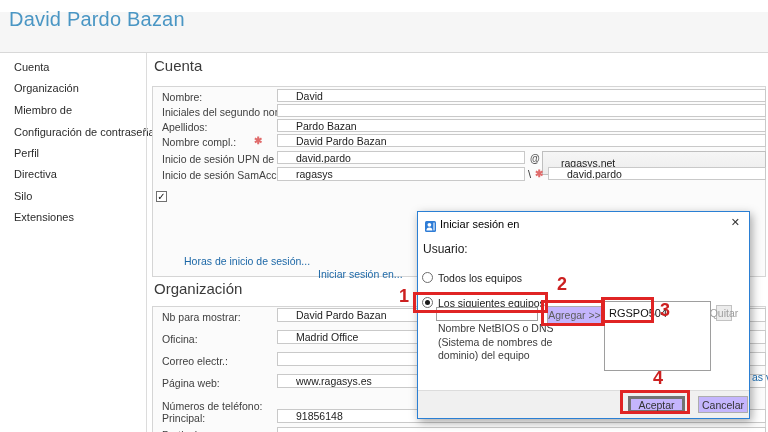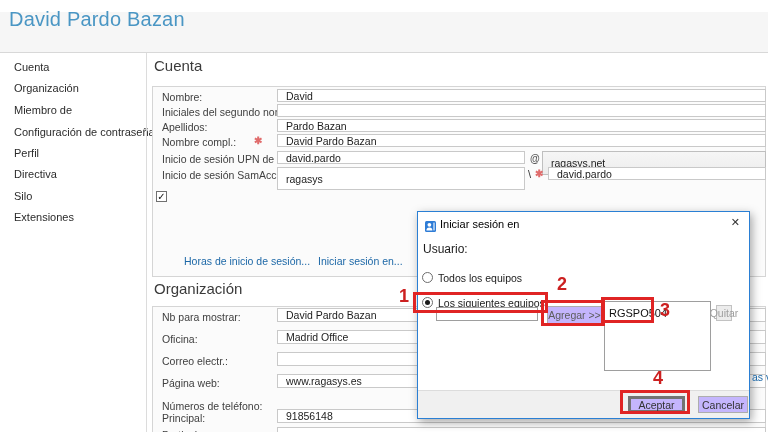--- a/index.html
+++ b/index.html
@@ -13,21 +13,21 @@
 
   
   .side-item{position:absolute;left:14px;font-size:11px;color:#2b2b2b;cursor:default;white-space:nowrap}
   .vdivider{position:absolute;left:146px;top:53px;width:1px;height:379px;background:#dcdcdc}
 
   
   .section-title{position:absolute;left:154px;font-size:15px;font-weight:400;color:#3b3b3b}
   .group-box{position:absolute;left:152px;width:614px;background:#fbfbfb;border:1px solid #d5d5d5}
   .flabel{position:absolute;left:162px;font-size:10.5px;color:#404040;white-space:nowrap}
   .finput{position:absolute;background:#fff;border:1px solid #c9c9c9;font-size:10.5px;color:#1c1c1c;
-          display:flex;align-items:center;padding:0 8px;white-space:nowrap;overflow:hidden}
+          display:flex;align-items:center;padding:0 18px;white-space:nowrap;overflow:hidden}
   .combo{background:linear-gradient(#f6f6f6,#ececec);border:1px solid #bfbfbf}
   .req-mark{position:absolute;font-size:10px;color:#e06c6c;font-weight:bold}
   .at-glyph{position:absolute;font-size:10px;color:#5a5a5a;font-weight:bold}
   .bslash{color:#333;font-size:11px;margin-right:1px}
   .checkbox{position:absolute;width:11px;height:11px;background:#fff;border:1px solid #707070;
             font-size:10px;line-height:9px;text-align:center;color:#111}
   .cb-label{position:absolute;font-size:10.5px;color:#2e2e2e}
   .link{position:absolute;font-size:10.5px;color:#1d68a7;cursor:pointer;white-space:nowrap}
 
   
@@ -88,29 +88,29 @@
   <div class="flabel" style="top:136px">Nombre compl.:</div>
   <div class="req-mark" style="left:254px;top:135px">✱</div>
   <div class="finput" style="left:277px;top:134px;width:489px;height:13px">David Pardo Bazan</div>
 
   <div class="flabel" style="top:153px">Inicio de sesión UPN de us...</div>
   <div class="finput" style="left:277px;top:151px;width:248px;height:13px">david.pardo</div>
   <div class="at-glyph" style="left:530px;top:153px">@</div>
   <div class="finput combo" style="left:542px;top:151px;width:224px;height:24px">ragasys.net</div>
 
   <div class="flabel" style="top:169px">Inicio de sesión SamAccou...</div>
-  <div class="finput" style="left:277px;top:167px;width:248px;height:23px">ragasys</div>
+  <div class="finput" style="left:277px;top:167px;width:248px;height:14px">ragasys</div>
   <span class="bslash" style="position:absolute;left:528px;top:168px">\</span>
   <div class="req-mark" style="left:535px;top:168px">✱</div>
   <div class="finput" style="left:548px;top:167px;width:218px;height:13px">david.pardo</div>
 
   <div class="checkbox" style="left:156px;top:191px"><span>✓</span></div>
 
   <div class="link" style="left:184px;top:255px">Horas de inicio de sesión...</div>
-  <div class="link" style="left:318px;top:255px">Iniciar sesión en...</div>
+  <div class="link" style="left:318px;top:268px">Iniciar sesión en...</div>
 
   <div class="section-title" style="top:280px">Organización</div>
   <div class="group-box" style="top:306px;height:130px"></div>
 
   <div class="flabel" style="top:311px">Nb para mostrar:</div>
   <div class="finput" style="left:277px;top:308px;width:489px;height:14px">David Pardo Bazan</div>
 
   <div class="flabel" style="top:333px">Oficina:</div>
   <div class="finput" style="left:277px;top:330px;width:489px;height:14px">Madrid Office</div>
 
@@ -151,20 +151,25 @@
     <div class="dlg-text" style="left:20px;top:85px;font-size:10.5px">Los siguientes equipos</div>
 
     <div class="dlg-input"></div>
     <div class="btn" style="left:129px;top:94px;width:55px;height:18px;color:#5c5c5c">Agregar &gt;&gt;</div>
 
     <div class="listbox">
       <div class="list-item">RGSPO504</div>
     </div>
     <div class="btn disabled" style="left:298px;top:93px;width:16px;height:16px">Quitar</div>
 
+    <div class="helper">
+      <div>Nombre NetBIOS o DNS</div>
+      <div>(Sistema de nombres de</div>
+      <div>dominio) del equipo</div>
+    </div>
 
     <div class="dlg-footer"></div>
     <div class="btn default" style="left:210px;top:184px;width:57px;height:17px">Aceptar</div>
     <div class="btn" style="left:280px;top:184px;width:50px;height:17px">Cancelar</div>
   </div>
 
   <div class="anno-digit" style="left:399px;top:286px">1</div>
   <div class="anno-box" style="left:413px;top:292px;width:135px;height:21px"></div>
 
   <div class="anno-digit" style="left:557px;top:274px">2</div>

